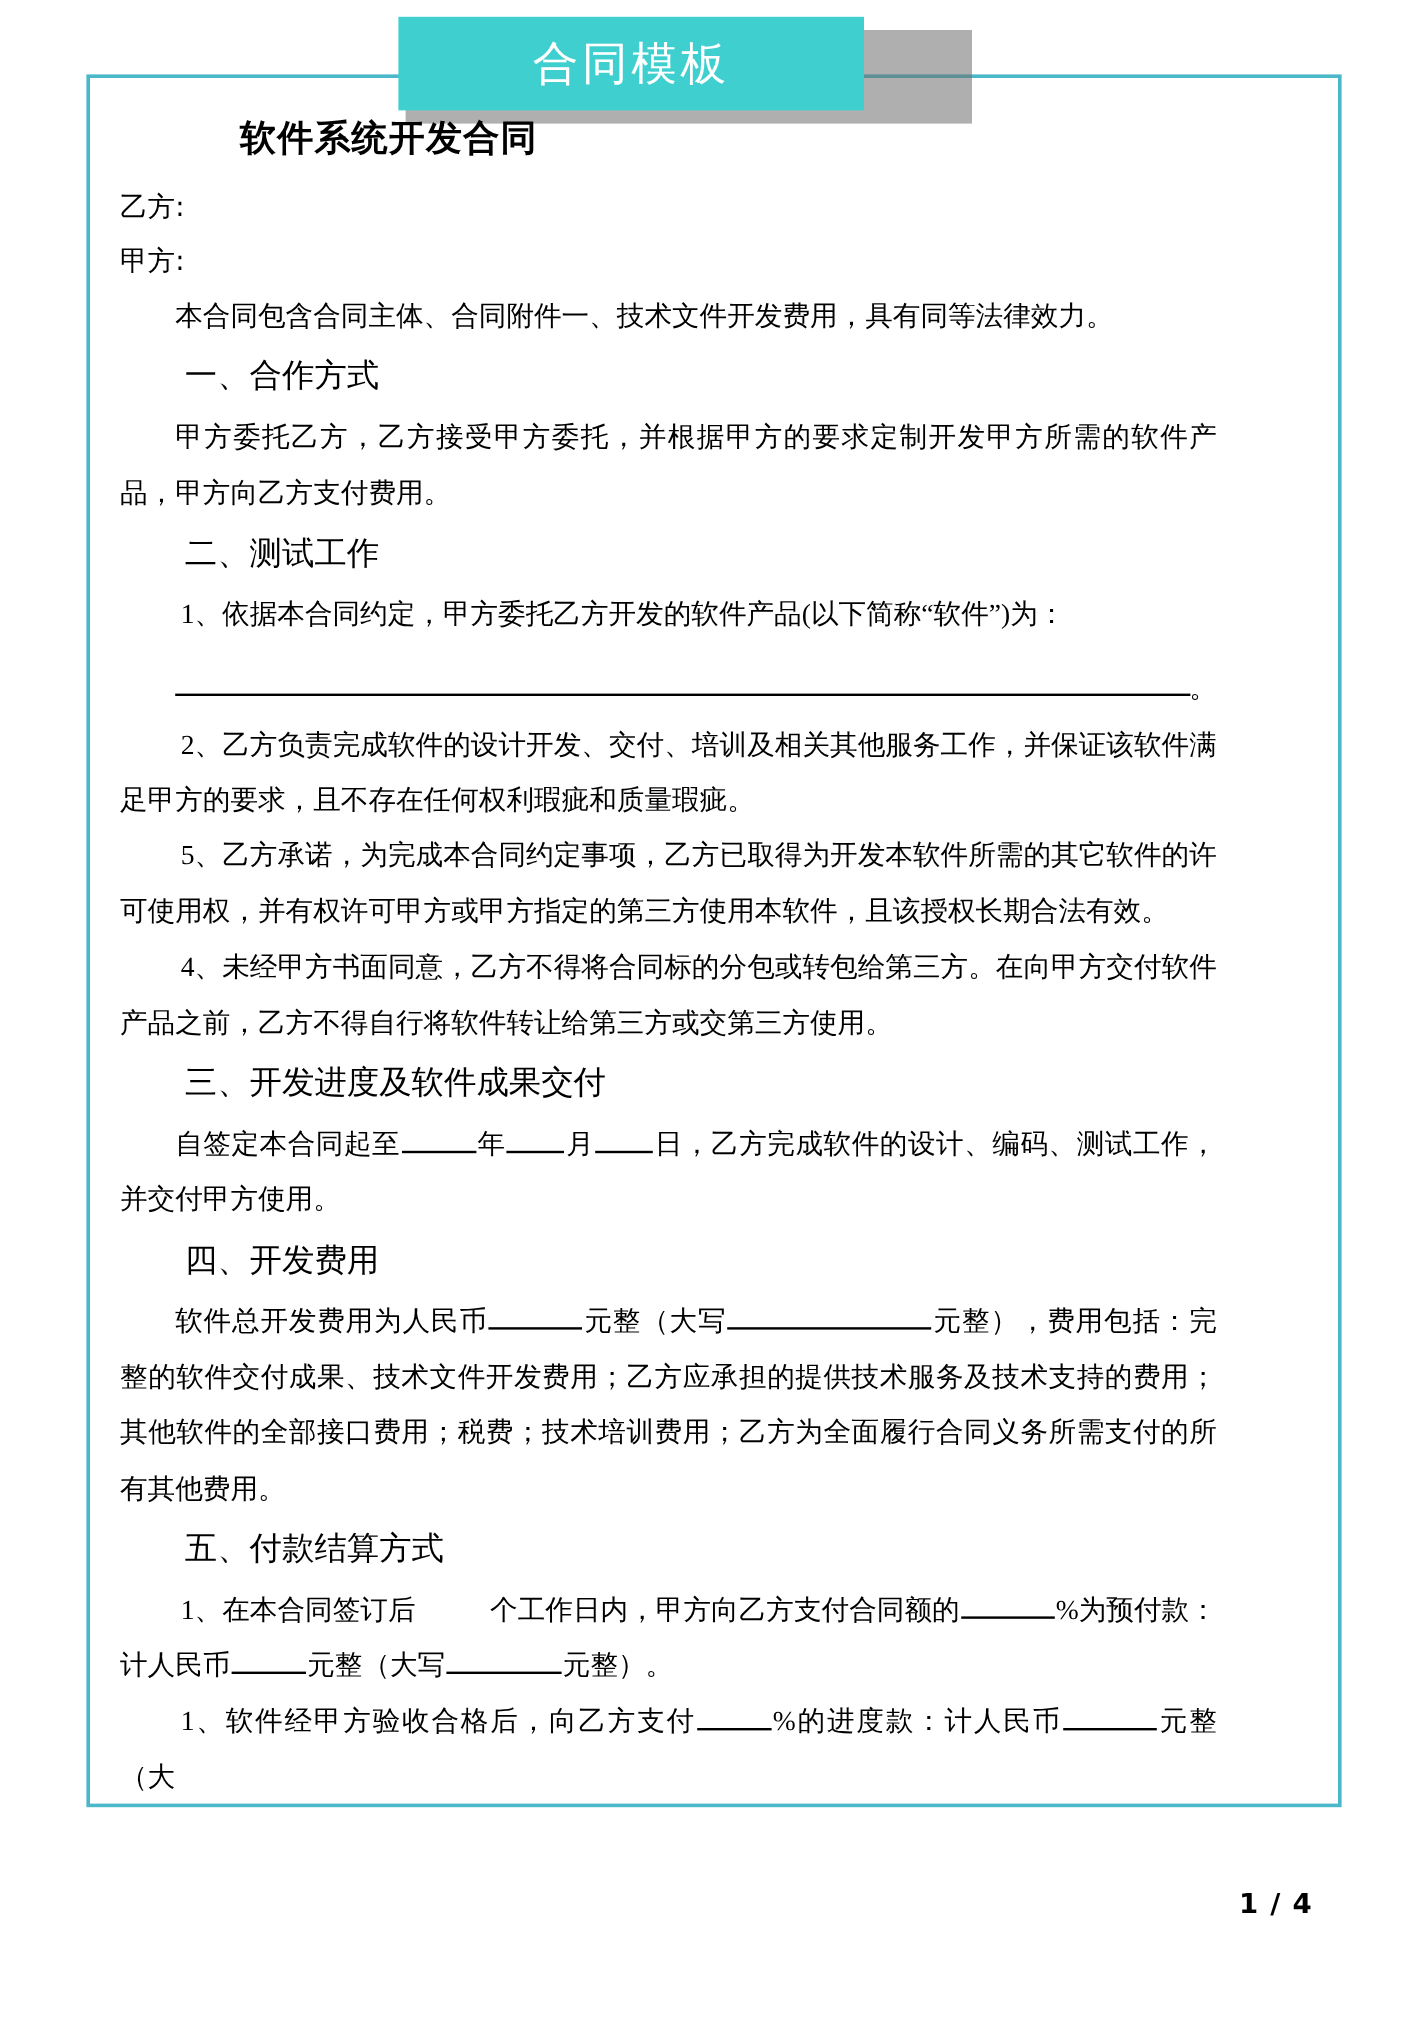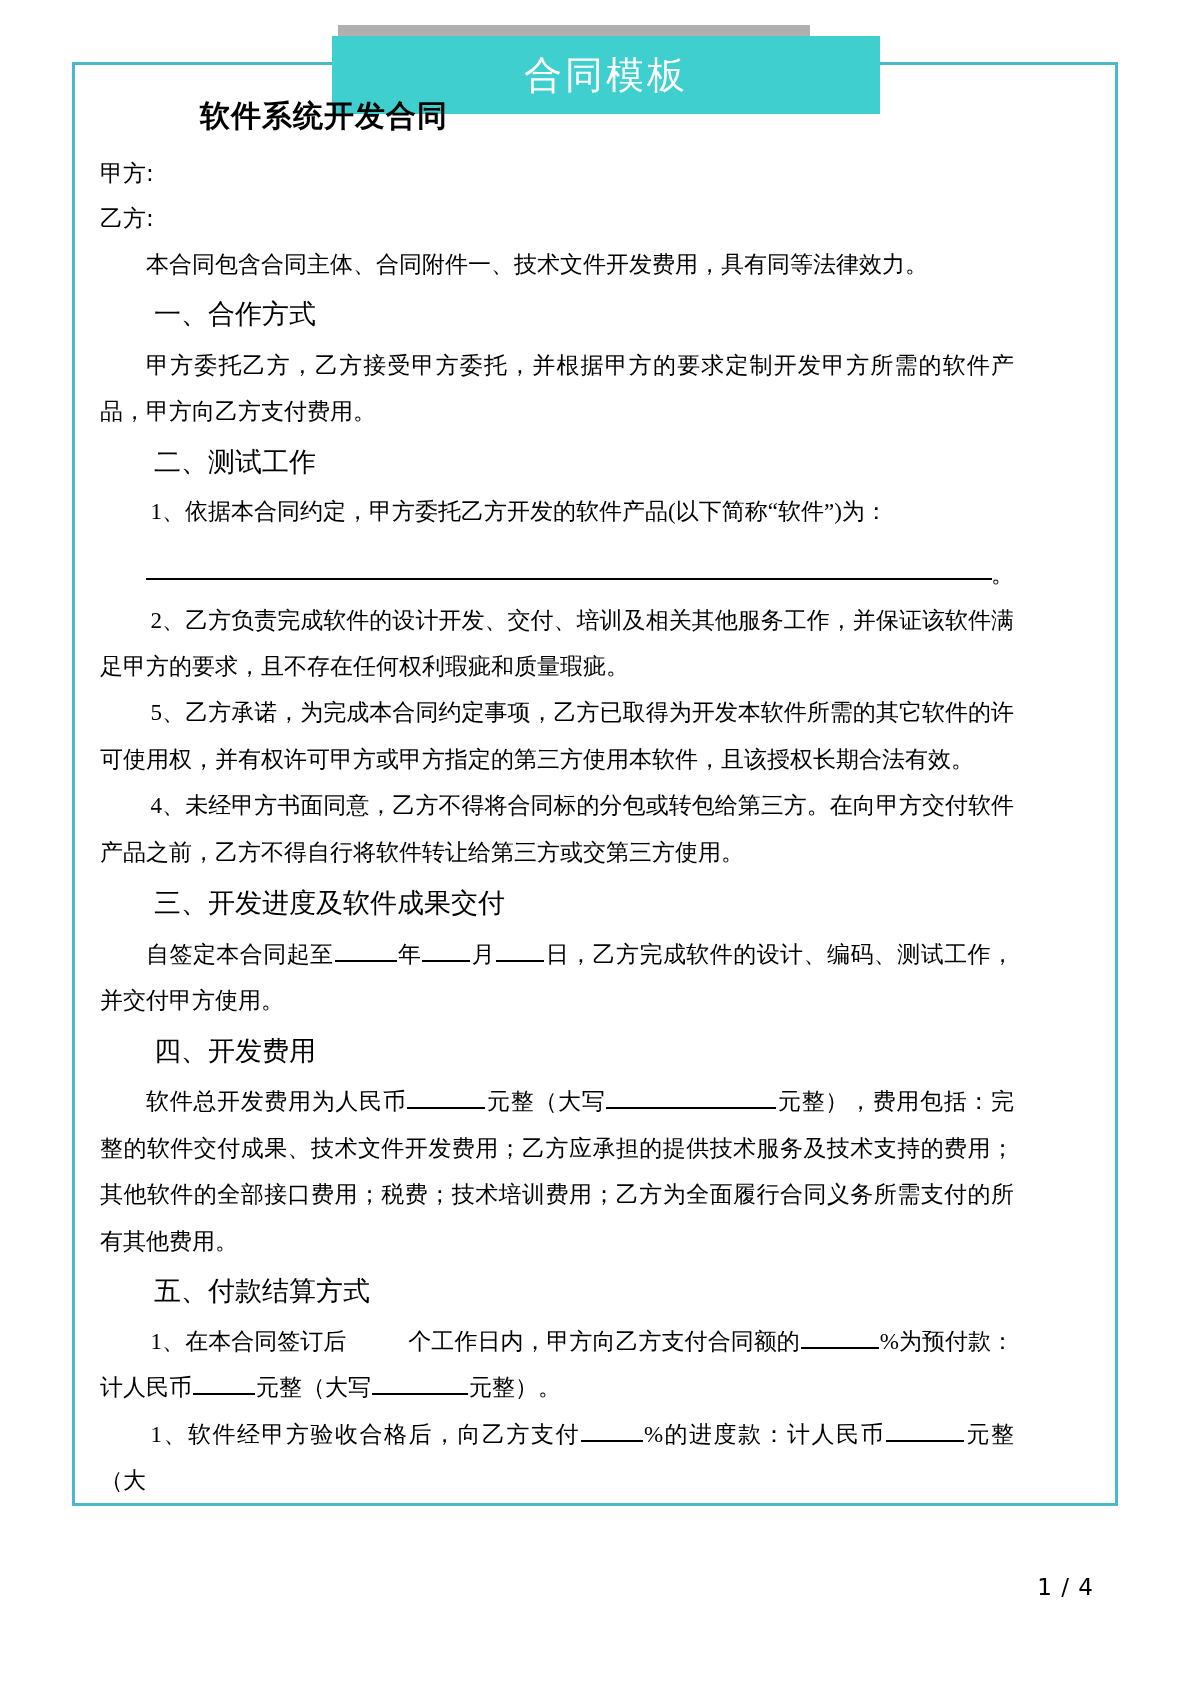--- a/index.html
+++ b/index.html
@@ -34,22 +34,22 @@
     top: 25px;
     width: 472px;
     height: 78px;
     background: #6f6f6f;
     opacity: 0.55;
     filter: blur(0.4px);
   }
   #banner {
     position: absolute;
     left: 332px;
-    top: 36px;
-    width: 548px;
+    top: 14px;
+    width: 388px;
     height: 78px;
     background: #3FCFCF;
     display: flex;
     align-items: center;
     justify-content: center;
   }
   #banner-label {
     color: #ffffff;
     font-size: 38px;
     font-weight: 400;
@@ -149,40 +149,40 @@
     font-size: 23px;
     line-height: 1;
   }
 
   
   #page-number {
     position: absolute;
     right: 96px;
     bottom: 82px;
     font-size: 23px;
-    font-weight: normal;
+    font-weight: bold;
     letter-spacing: 1px;
   }
 </style>
 </head>
 <body>
 
 <div id="page-frame"></div>
 
 <div id="banner-shadow"></div>
 <div id="banner">
   <span id="banner-label">合同模板</span>
 </div>
 
 <div id="content">
 
   <div class="doc-title">软件系统开发合同</div>
 
+  <div class="party-line">乙方:</div>
   <div class="party-line">甲方:</div>
-  <div class="party-line">乙方:</div>
 
   <p class="body-text">本合同包含合同主体、合同附件一、技术文件开发费用，具有同等法律效力。</p>
 
   <p class="section-head">一、合作方式</p>
   <p class="body-text">甲方委托乙方，乙方接受甲方委托，并根据甲方的要求定制开发甲方所需的软件产品，甲方向乙方支付费用。</p>
 
   <p class="section-head">二、测试工作</p>
   <p class="item-text">1、依据本合同约定，甲方委托乙方开发的软件产品(以下简称“软件”)为：</p>
 
   <div class="rule-row">

